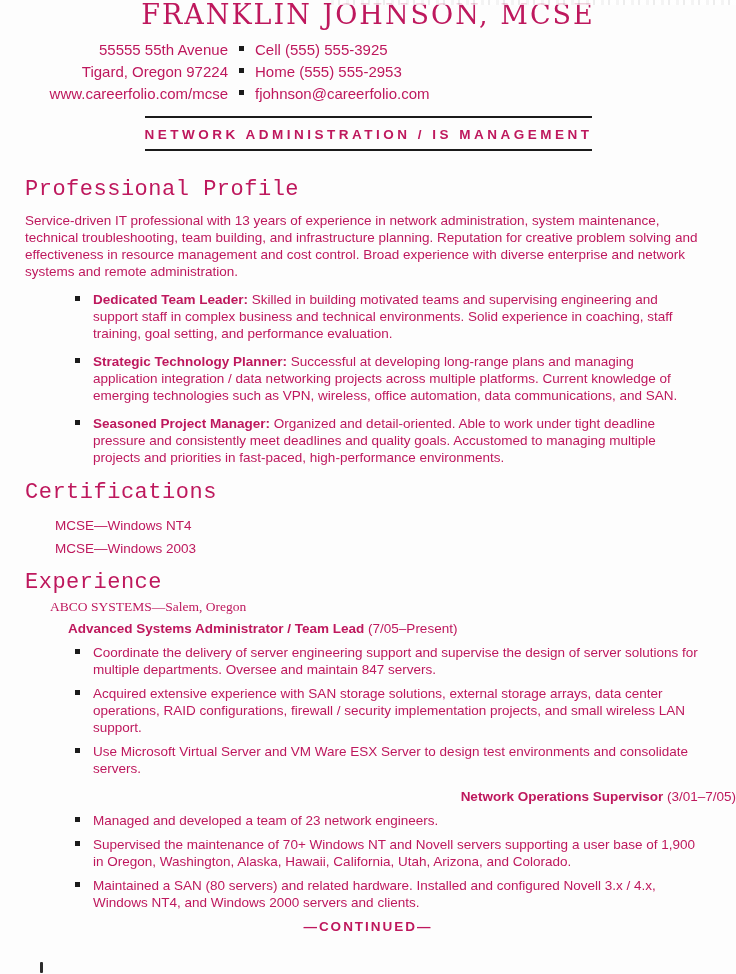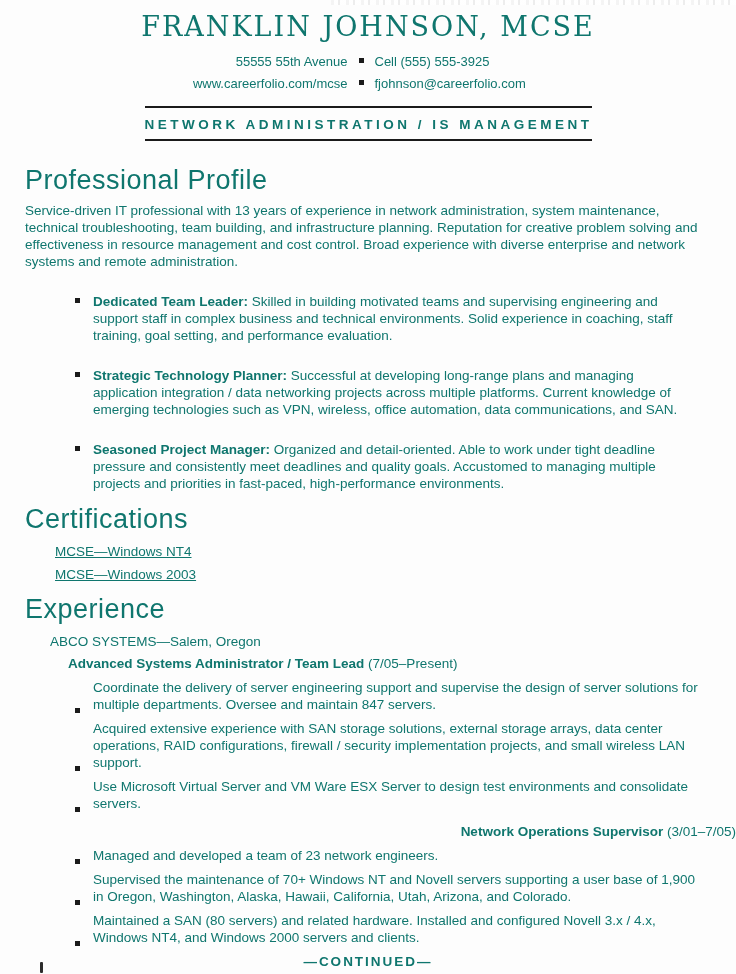--- a/index.html
+++ b/index.html
@@ -1,25 +1,24 @@
 <!DOCTYPE html>
 <html><head>
 <meta charset="utf-8">
 <style>
   html, body { margin: 0; padding: 0; background: #ffffff; }
   .page {
     position: relative;
     width: 736px;
     height: 974px;
     background: #fdfdfd;
-    color: #0f766e;
+    color: #be185d;
     font-family: "Liberation Sans", sans-serif;
     overflow: hidden;
     box-sizing: border-box;
-    padding-top: 12px;
   }
   
   .scan-noise {
     position: absolute;
     top: 0; right: 0;
     width: 55%; height: 5px;
     background: repeating-linear-gradient(90deg, #f2f2f2 0 3px, #ffffff 3px 7px, #e9e9e9 7px 9px, #ffffff 9px 15px);
     opacity: .8;
   }
   .scan-tick {
@@ -36,24 +35,23 @@
     font-family: "DejaVu Serif", serif;
     font-size: 27px;
     letter-spacing: 2px;
     line-height: 30px;
     margin-bottom: 9px;
     white-space: nowrap;
   }
   .contact { width: 100%; }
   .contact-row {
     display: flex;
-    justify-content: center;
     align-items: center;
     line-height: 22px;
-    font-size: 13px;
+    font-size: 15px;
   }
   .contact-left  { width: 228px; text-align: right; }
   .contact-right { width: 242px; text-align: left; }
   .sep-square {
     width: 5px; height: 5px;
     background: #1b1b1b;
     margin: 0 11px;
     flex: 0 0 auto;
     transform: translateY(-2px);
   }
@@ -67,22 +65,22 @@
   }
   .banner span {
     font-size: 13.5px;
     font-weight: bold;
     letter-spacing: 3.5px;
     white-space: nowrap;
   }
 
   
   .section-heading {
-    font-family: Liberation Sans, sans-serif;
-    font-size: 27px;
+    font-family: Liberation Mono, monospace;
+    font-size: 22px;
     line-height: 26px;
     margin-left: 25px;
     letter-spacing: .5px;
   }
   .h-profile { margin-top: 26px; }
   .h-certs   { margin-top: 14px; }
   .h-exp     { margin-top: 10px; }
 
   .summary {
     margin: 9px 26px 0 25px;
@@ -91,44 +89,45 @@
   }
 
   .blist { margin: 0; padding: 0; list-style: none; }
   .bullet-item {
     display: flex;
     margin-left: 75px;
     margin-right: 30px;
     font-size: 13.5px;
     line-height: 17px;
   }
-  .profile-bullets .bullet-item { margin-top: 23px; margin-right: 38px; }
+  .profile-bullets .bullet-item { margin-top: 11px; margin-right: 38px; }
   .bullet-sq {
     flex: 0 0 auto;
     width: 5px; height: 5px;
     background: #1b1b1b;
     margin: 5px 13px 0 0;
   }
   .bullet-text b { font-weight: bold; }
 
   .cert-items { margin: 8px 0 0 55px; font-size: 13.5px; }
-  .cert-item { line-height: 23px; text-decoration: underline; }
+  .cert-item { line-height: 23px; }
 
   .employer {
-    margin: 11px 0 0 50px;
-    font-size: 13.5px;
-    line-height: 17px;
+    margin: 2px 0 0 50px;
+    font-size: 13.5px;
+    line-height: 17px;
+    font-family: Liberation Serif, serif;
   }
   .role-title {
     margin: 5px 0 0 68px;
     font-size: 13.5px;
     line-height: 17px;
   }
   .role-title b { font-weight: bold; }
-  .role-bullets .bullet-item { margin-top: 7px; margin-left: 75px; align-items: flex-end; }
+  .role-bullets .bullet-item { margin-top: 7px; margin-left: 75px; }
   .role2 { margin-top: 11px; text-align: right; }
 
   .continued {
     margin-top: 8px;
     text-align: center;
     font-size: 13.5px;
     font-weight: bold;
     letter-spacing: 2px;
   }
 </style>
@@ -140,20 +139,25 @@
 
   <div class="name">FRANKLIN JOHNSON, MCSE</div>
 
   <div class="contact">
     <div class="contact-row">
       <span class="contact-left">55555 55th Avenue</span>
       <span class="sep-square"></span>
       <span class="contact-right">Cell (555) 555-3925</span>
     </div>
     <div class="contact-row">
+      <span class="contact-left">Tigard, Oregon 97224</span>
+      <span class="sep-square"></span>
+      <span class="contact-right">Home (555) 555-2953</span>
+    </div>
+    <div class="contact-row">
       <span class="contact-left">www.careerfolio.com/mcse</span>
       <span class="sep-square"></span>
       <span class="contact-right">fjohnson@careerfolio.com</span>
     </div>
   </div>
 
   <div class="banner">
     <span>NETWORK ADMINISTRATION / IS MANAGEMENT</span>
   </div>
 

